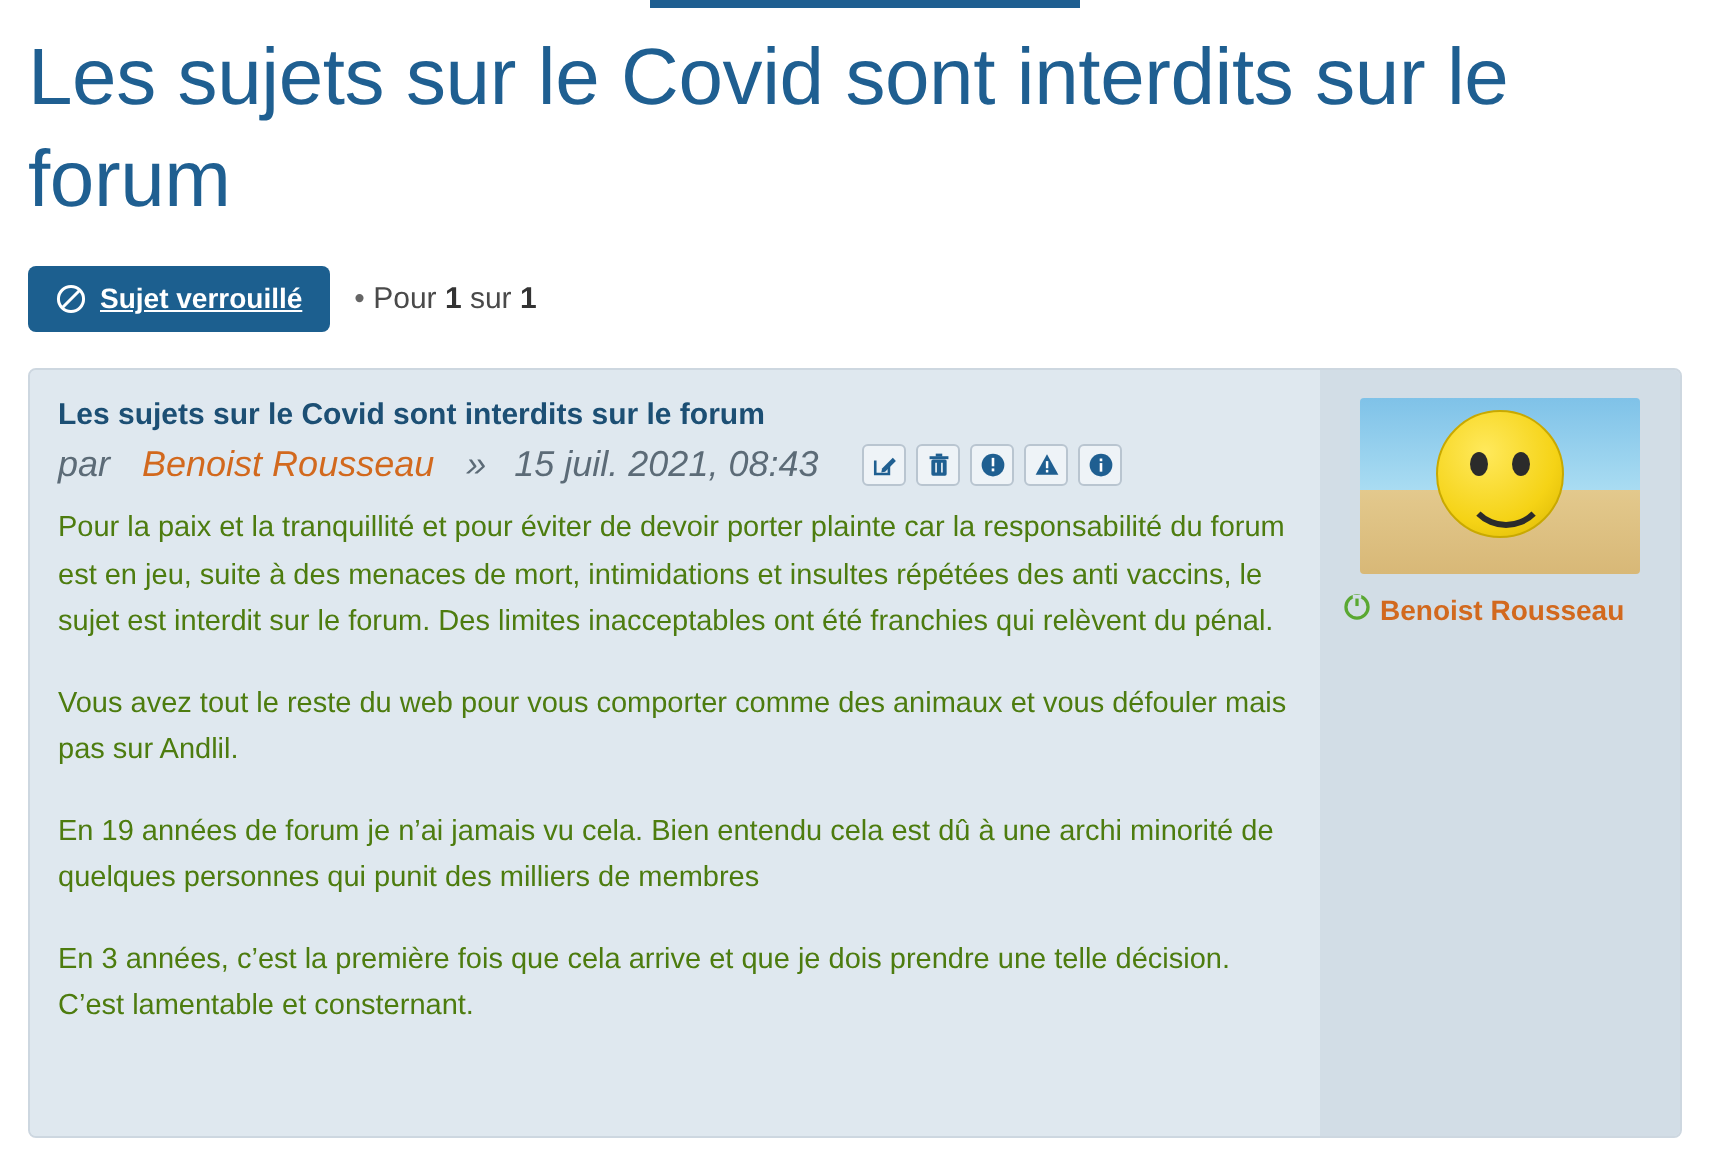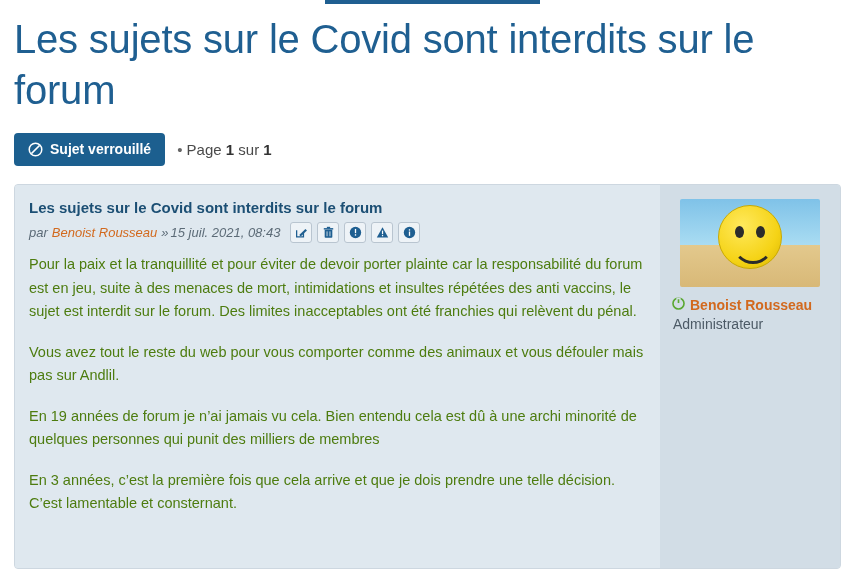--- a/index.html
+++ b/index.html
@@ -56,20 +56,21 @@
     background: #1c5f8f;
     color: #ffffff;
     border-radius: 4px;
     padding: 9px 14px;
     font-size: 14px;
     font-weight: bold;
     line-height: 1;
     box-sizing: border-box;
     border: none;
     cursor: pointer;
+    text-decoration: underline;
   }
   .locked-badge .lock-ico svg { display: block; }
   .pagination {
     margin-left: 12px;
     font-size: 15px;
     color: #4a4a4a;
   }
   .pagination .sep { color: #666; }
   .pagination b { color: #333; }
 
@@ -94,24 +95,24 @@
   }
   .post-subject {
     font-size: 15px;
     font-weight: bold;
     color: #1c4f74;
     margin: 2px 0 6px 0;
   }
   .byline {
     display: flex;
     align-items: center;
-    font-size: 13px;
+    font-size: 18px;
     color: #5c6b77;
     font-style: italic;
-    gap: 0;
+    gap: 12px;
     margin-bottom: 10px;
   }
   .byline .author {
     color: #d2691e;
     font-style: italic;
     font-weight: normal;
     margin: 0 4px;
     text-decoration: none;
     cursor: pointer;
   }
@@ -232,21 +233,21 @@
           <svg width="15" height="15" viewBox="0 0 16 16">
             <circle cx="8" cy="8" r="6.7" fill="none" stroke="#ffffff" stroke-width="1.6"></circle>
             <line x1="3.6" y1="12.4" x2="12.4" y2="3.6" stroke="#ffffff" stroke-width="1.6"></line>
           </svg>
         </span>
         <span>Sujet verrouillé</span>
       </button>
 
       <div class="pagination">
         <span class="sep">•</span>
-        <span>Page</span>
+        <span>Pour</span>
         <b>1</b>
         <span>sur</span>
         <b>1</b>
       </div>
     </div>
 
     <div class="post-panel">
 
       <div class="post-main">
         <div class="post-subject">Les sujets sur le Covid sont interdits sur le forum</div>
@@ -326,18 +327,17 @@
         <div class="side-user">
           <span class="online-ico">
             <svg width="13" height="13" viewBox="0 0 16 16">
               <circle cx="8" cy="8" r="6.8" fill="none" stroke="#5aa832" stroke-width="2"></circle>
               <rect x="7" y="1.4" width="2" height="6" fill="#5aa832"></rect>
               <rect x="5.4" y="0.6" width="5.2" height="2.2" fill="#d2dde6"></rect>
             </svg>
           </span>
           <a class="uname" href="#">Benoist Rousseau</a>
         </div>
-        <div class="side-rank">Administrateur</div>
       </div>
 
     </div>
   </div>
 </div>
 
 </body></html>

